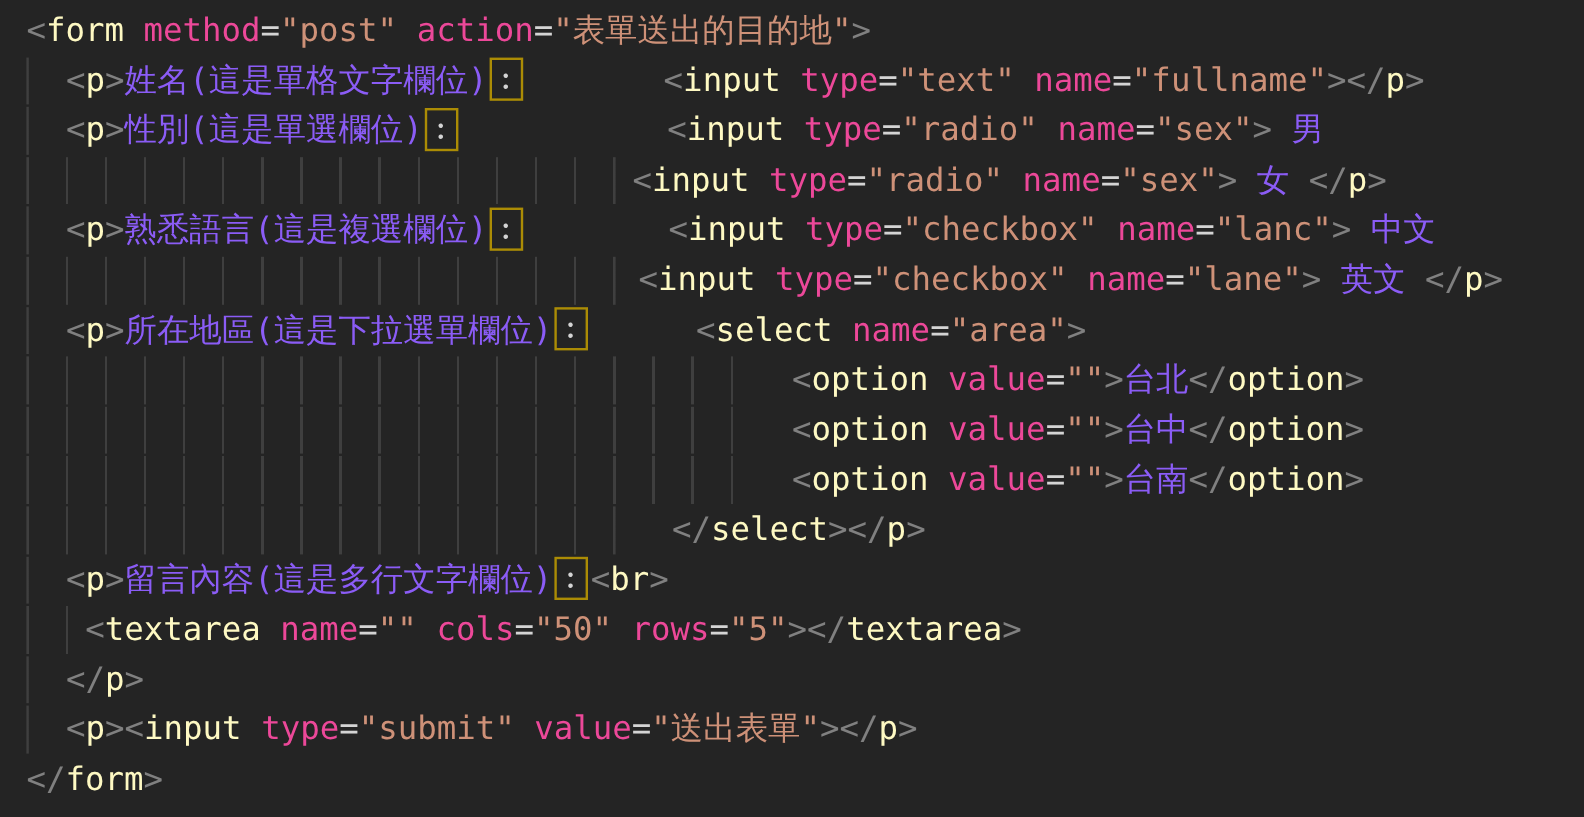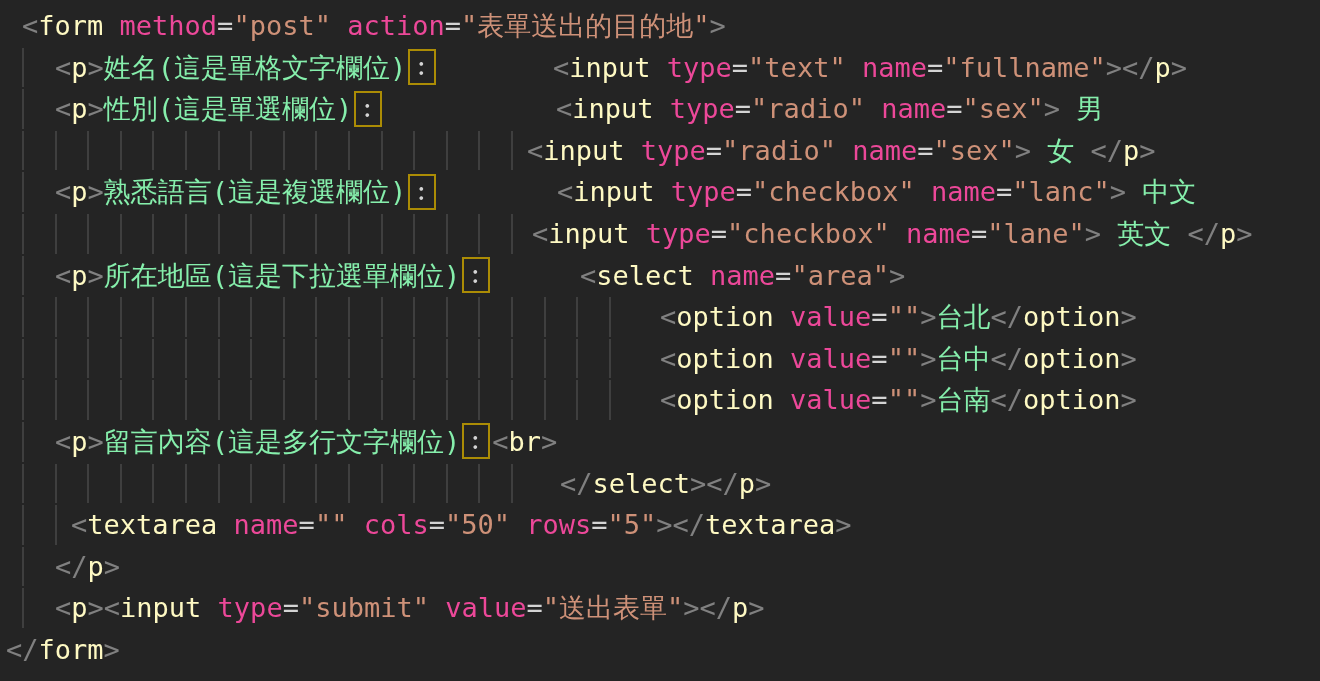--- a/index.html
+++ b/index.html
@@ -36,21 +36,21 @@
     top: 1px;
     bottom: 1px;
     left: 22px;
     background: repeating-linear-gradient(to right, #3f3f3f 0 2px, transparent 2px 32.6px);
   }
   .tok-p { color: #808080; }
   .tok-t { color: #fef9c3; }
   .tok-a { color: #ec4899; }
   .tok-o { color: #d4d4d4; }
   .tok-s { color: #ce9178; }
-  .tok-w { color: #86efac; }
+  .tok-w { color: #8b5cf6; }
   .ubox {
     display: inline-flex;
     align-items: center;
     justify-content: center;
     border: 2.5px solid #ab8c05;
     color: #d4d4d4;
     height: 36px;
     min-width: 28px;
     box-sizing: border-box;
     vertical-align: middle;
@@ -66,19 +66,19 @@
     <div class="line"><span class="seg" style="left: 22px;"><span class="tok-p">&lt;</span><span class="tok-t">form</span><span class="tok-w"> </span><span class="tok-a">method</span><span class="tok-o">=</span><span class="tok-s">"post"</span><span class="tok-w"> </span><span class="tok-a">action</span><span class="tok-o">=</span><span class="tok-s">"表單送出的目的地"</span><span class="tok-p">&gt;</span></span></div>
     <div class="line"><span class="guides" style="width: 2px;"></span><span class="seg" style="left: 55px;"><span class="tok-p">&lt;</span><span class="tok-t">p</span><span class="tok-p">&gt;</span><span class="tok-w">姓名(這是單格文字欄位)</span><span class="ubox">︰</span></span><span class="seg" style="left: 553px;"><span class="tok-p">&lt;</span><span class="tok-t">input</span><span class="tok-w"> </span><span class="tok-a">type</span><span class="tok-o">=</span><span class="tok-s">"text"</span><span class="tok-w"> </span><span class="tok-a">name</span><span class="tok-o">=</span><span class="tok-s">"fullname"</span><span class="tok-p">&gt;</span><span class="tok-p">&lt;/</span><span class="tok-t">p</span><span class="tok-p">&gt;</span></span></div>
     <div class="line"><span class="guides" style="width: 2px;"></span><span class="seg" style="left: 55px;"><span class="tok-p">&lt;</span><span class="tok-t">p</span><span class="tok-p">&gt;</span><span class="tok-w">性別(這是單選欄位)</span><span class="ubox">︰</span></span><span class="seg" style="left: 556px;"><span class="tok-p">&lt;</span><span class="tok-t">input</span><span class="tok-w"> </span><span class="tok-a">type</span><span class="tok-o">=</span><span class="tok-s">"radio"</span><span class="tok-w"> </span><span class="tok-a">name</span><span class="tok-o">=</span><span class="tok-s">"sex"</span><span class="tok-p">&gt;</span><span class="tok-w"> 男</span></span></div>
     <div class="line"><span class="guides" style="width: 491px;"></span><span class="seg" style="left: 527px;"><span class="tok-p">&lt;</span><span class="tok-t">input</span><span class="tok-w"> </span><span class="tok-a">type</span><span class="tok-o">=</span><span class="tok-s">"radio"</span><span class="tok-w"> </span><span class="tok-a">name</span><span class="tok-o">=</span><span class="tok-s">"sex"</span><span class="tok-p">&gt;</span><span class="tok-w"> 女 </span><span class="tok-p">&lt;/</span><span class="tok-t">p</span><span class="tok-p">&gt;</span></span></div>
     <div class="line"><span class="guides" style="width: 2px;"></span><span class="seg" style="left: 55px;"><span class="tok-p">&lt;</span><span class="tok-t">p</span><span class="tok-p">&gt;</span><span class="tok-w">熟悉語言(這是複選欄位)</span><span class="ubox">︰</span></span><span class="seg" style="left: 557px;"><span class="tok-p">&lt;</span><span class="tok-t">input</span><span class="tok-w"> </span><span class="tok-a">type</span><span class="tok-o">=</span><span class="tok-s">"checkbox"</span><span class="tok-w"> </span><span class="tok-a">name</span><span class="tok-o">=</span><span class="tok-s">"lanc"</span><span class="tok-p">&gt;</span><span class="tok-w"> 中文</span></span></div>
     <div class="line"><span class="guides" style="width: 491px;"></span><span class="seg" style="left: 532px;"><span class="tok-p">&lt;</span><span class="tok-t">input</span><span class="tok-w"> </span><span class="tok-a">type</span><span class="tok-o">=</span><span class="tok-s">"checkbox"</span><span class="tok-w"> </span><span class="tok-a">name</span><span class="tok-o">=</span><span class="tok-s">"lane"</span><span class="tok-p">&gt;</span><span class="tok-w"> 英文 </span><span class="tok-p">&lt;/</span><span class="tok-t">p</span><span class="tok-p">&gt;</span></span></div>
     <div class="line"><span class="guides" style="width: 2px;"></span><span class="seg" style="left: 55px;"><span class="tok-p">&lt;</span><span class="tok-t">p</span><span class="tok-p">&gt;</span><span class="tok-w">所在地區(這是下拉選單欄位)</span><span class="ubox">︰</span></span><span class="seg" style="left: 580px;"><span class="tok-p">&lt;</span><span class="tok-t">select</span><span class="tok-w"> </span><span class="tok-a">name</span><span class="tok-o">=</span><span class="tok-s">"area"</span><span class="tok-p">&gt;</span></span></div>
     <div class="line"><span class="guides" style="width: 588.8px;"></span><span class="seg" style="left: 660px;"><span class="tok-p">&lt;</span><span class="tok-t">option</span><span class="tok-w"> </span><span class="tok-a">value</span><span class="tok-o">=</span><span class="tok-s">""</span><span class="tok-p">&gt;</span><span class="tok-w">台北</span><span class="tok-p">&lt;/</span><span class="tok-t">option</span><span class="tok-p">&gt;</span></span></div>
     <div class="line"><span class="guides" style="width: 588.8px;"></span><span class="seg" style="left: 660px;"><span class="tok-p">&lt;</span><span class="tok-t">option</span><span class="tok-w"> </span><span class="tok-a">value</span><span class="tok-o">=</span><span class="tok-s">""</span><span class="tok-p">&gt;</span><span class="tok-w">台中</span><span class="tok-p">&lt;/</span><span class="tok-t">option</span><span class="tok-p">&gt;</span></span></div>
     <div class="line"><span class="guides" style="width: 588.8px;"></span><span class="seg" style="left: 660px;"><span class="tok-p">&lt;</span><span class="tok-t">option</span><span class="tok-w"> </span><span class="tok-a">value</span><span class="tok-o">=</span><span class="tok-s">""</span><span class="tok-p">&gt;</span><span class="tok-w">台南</span><span class="tok-p">&lt;/</span><span class="tok-t">option</span><span class="tok-p">&gt;</span></span></div>
+    <div class="line"><span class="guides" style="width: 491px;"></span><span class="seg" style="left: 560px;"><span class="tok-p">&lt;/</span><span class="tok-t">select</span><span class="tok-p">&gt;</span><span class="tok-p">&lt;/</span><span class="tok-t">p</span><span class="tok-p">&gt;</span></span></div>
     <div class="line"><span class="guides" style="width: 2px;"></span><span class="seg" style="left: 55px;"><span class="tok-p">&lt;</span><span class="tok-t">p</span><span class="tok-p">&gt;</span><span class="tok-w">留言內容(這是多行文字欄位)</span><span class="ubox">︰</span><span class="tok-p">&lt;</span><span class="tok-t">br</span><span class="tok-p">&gt;</span></span></div>
-    <div class="line"><span class="guides" style="width: 491px;"></span><span class="seg" style="left: 560px;"><span class="tok-p">&lt;/</span><span class="tok-t">select</span><span class="tok-p">&gt;</span><span class="tok-p">&lt;/</span><span class="tok-t">p</span><span class="tok-p">&gt;</span></span></div>
     <div class="line"><span class="guides" style="width: 34.6px;"></span><span class="seg" style="left: 71px;"><span class="tok-p">&lt;</span><span class="tok-t">textarea</span><span class="tok-w"> </span><span class="tok-a">name</span><span class="tok-o">=</span><span class="tok-s">""</span><span class="tok-w"> </span><span class="tok-a">cols</span><span class="tok-o">=</span><span class="tok-s">"50"</span><span class="tok-w"> </span><span class="tok-a">rows</span><span class="tok-o">=</span><span class="tok-s">"5"</span><span class="tok-p">&gt;</span><span class="tok-p">&lt;/</span><span class="tok-t">textarea</span><span class="tok-p">&gt;</span></span></div>
     <div class="line"><span class="guides" style="width: 2px;"></span><span class="seg" style="left: 55px;"><span class="tok-p">&lt;/</span><span class="tok-t">p</span><span class="tok-p">&gt;</span></span></div>
     <div class="line"><span class="guides" style="width: 2px;"></span><span class="seg" style="left: 55px;"><span class="tok-p">&lt;</span><span class="tok-t">p</span><span class="tok-p">&gt;</span><span class="tok-p">&lt;</span><span class="tok-t">input</span><span class="tok-w"> </span><span class="tok-a">type</span><span class="tok-o">=</span><span class="tok-s">"submit"</span><span class="tok-w"> </span><span class="tok-a">value</span><span class="tok-o">=</span><span class="tok-s">"送出表單"</span><span class="tok-p">&gt;</span><span class="tok-p">&lt;/</span><span class="tok-t">p</span><span class="tok-p">&gt;</span></span></div>
-    <div class="line"><span class="seg" style="left: 6px;"><span class="tok-p">&lt;/</span><span class="tok-t">form</span><span class="tok-p">&gt;</span></span></div>
+    <div class="line"><span class="seg" style="left: 22px;"><span class="tok-p">&lt;/</span><span class="tok-t">form</span><span class="tok-p">&gt;</span></span></div>
   </div>
 
 </body></html>

